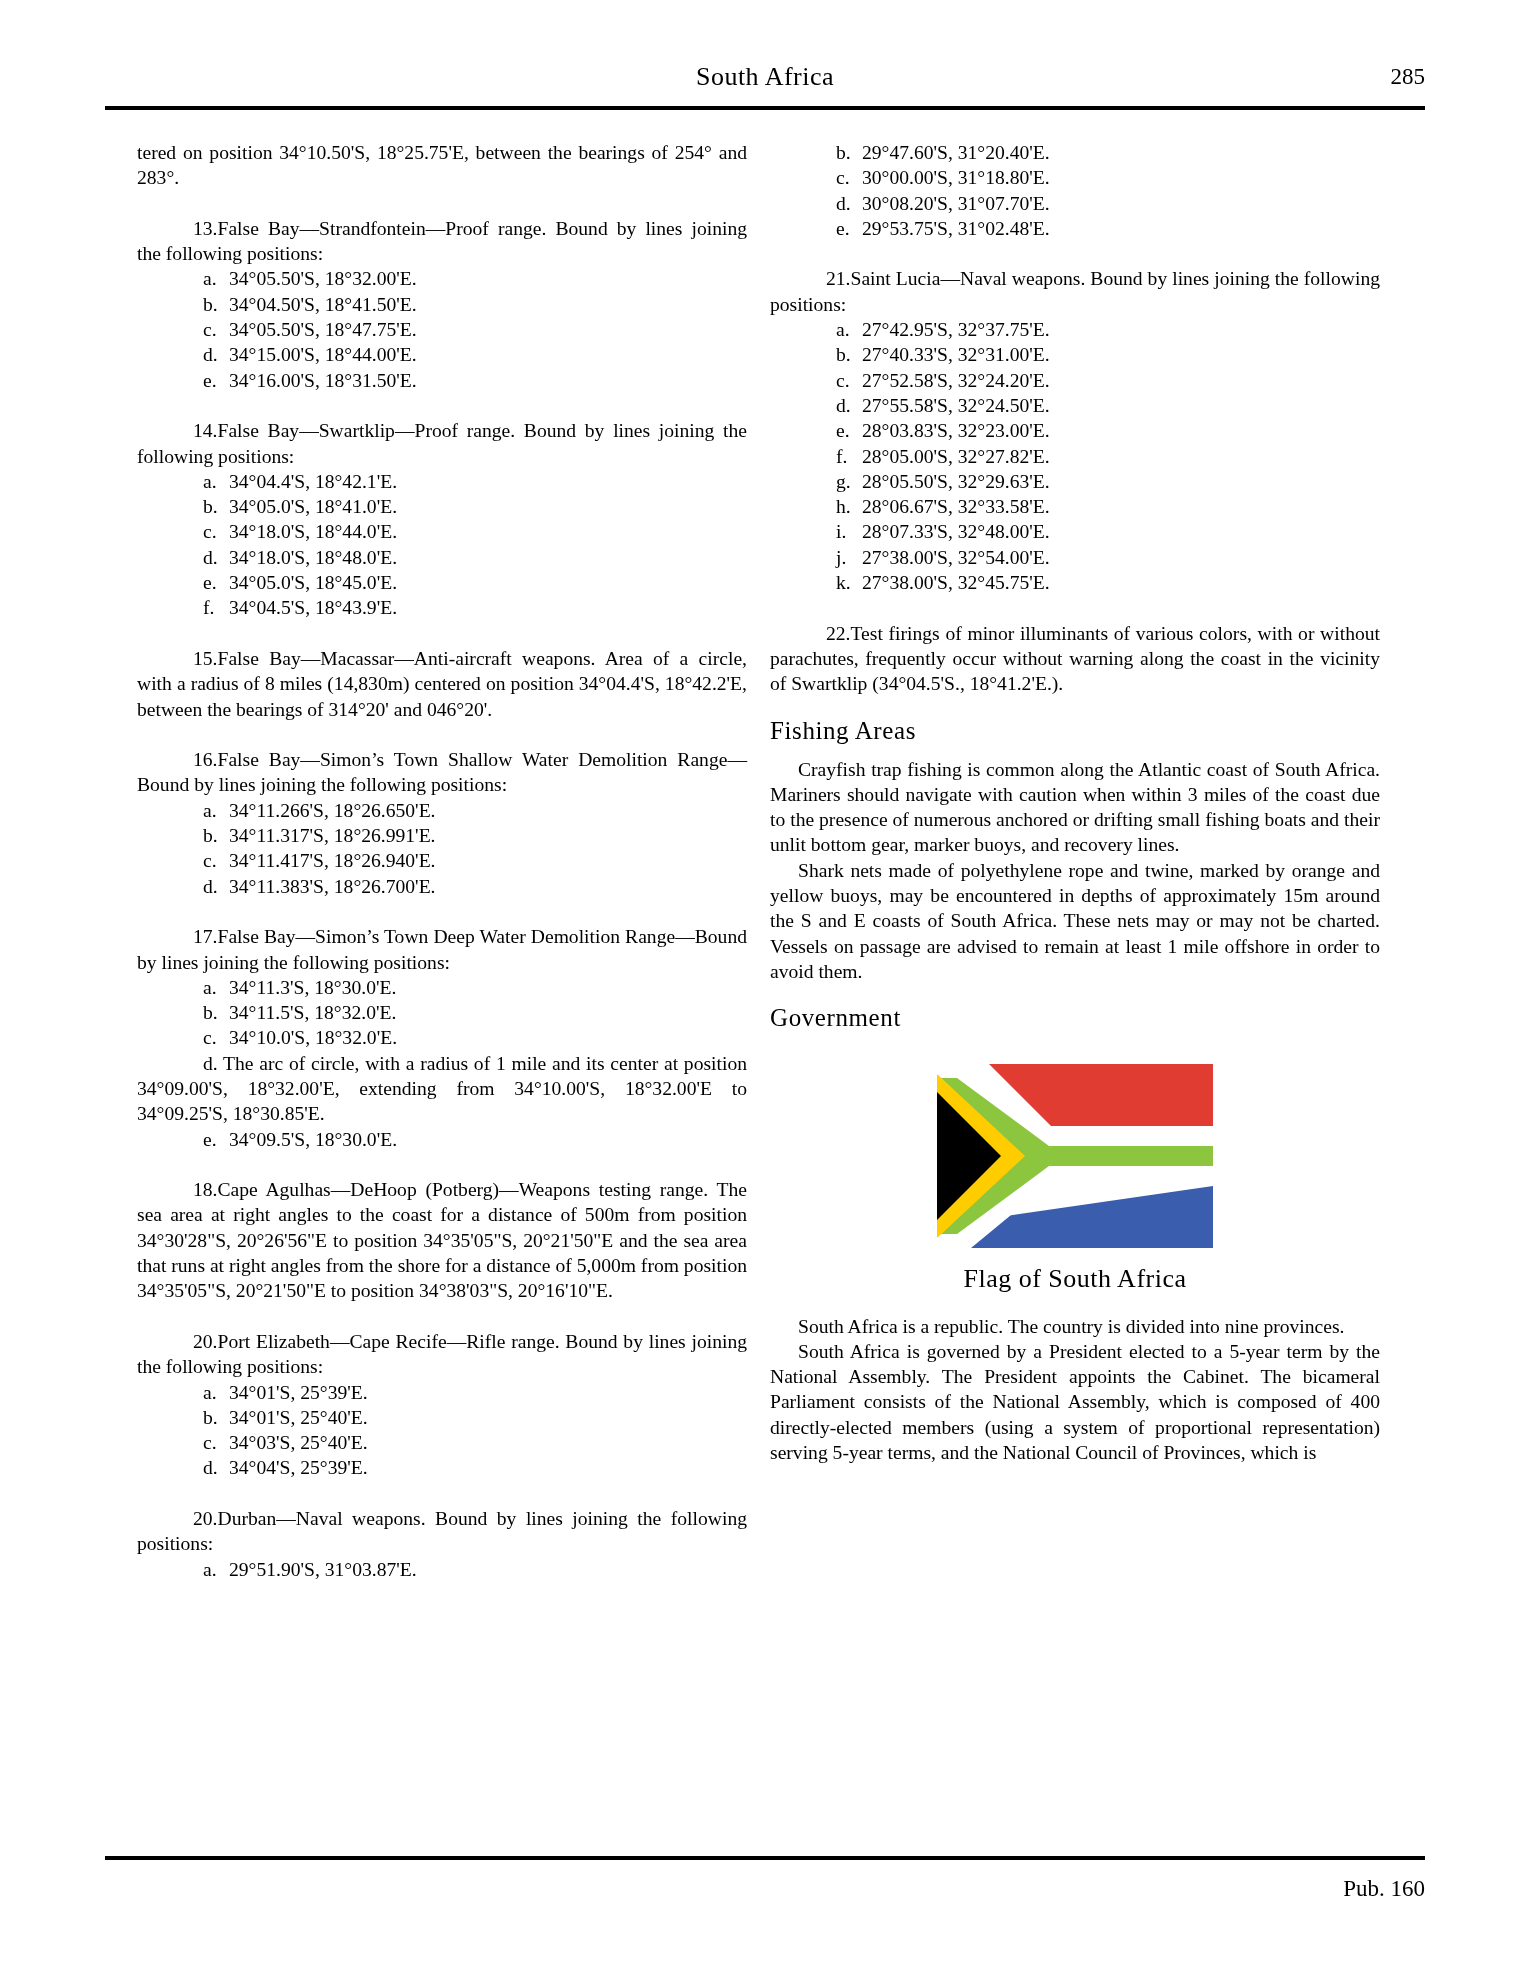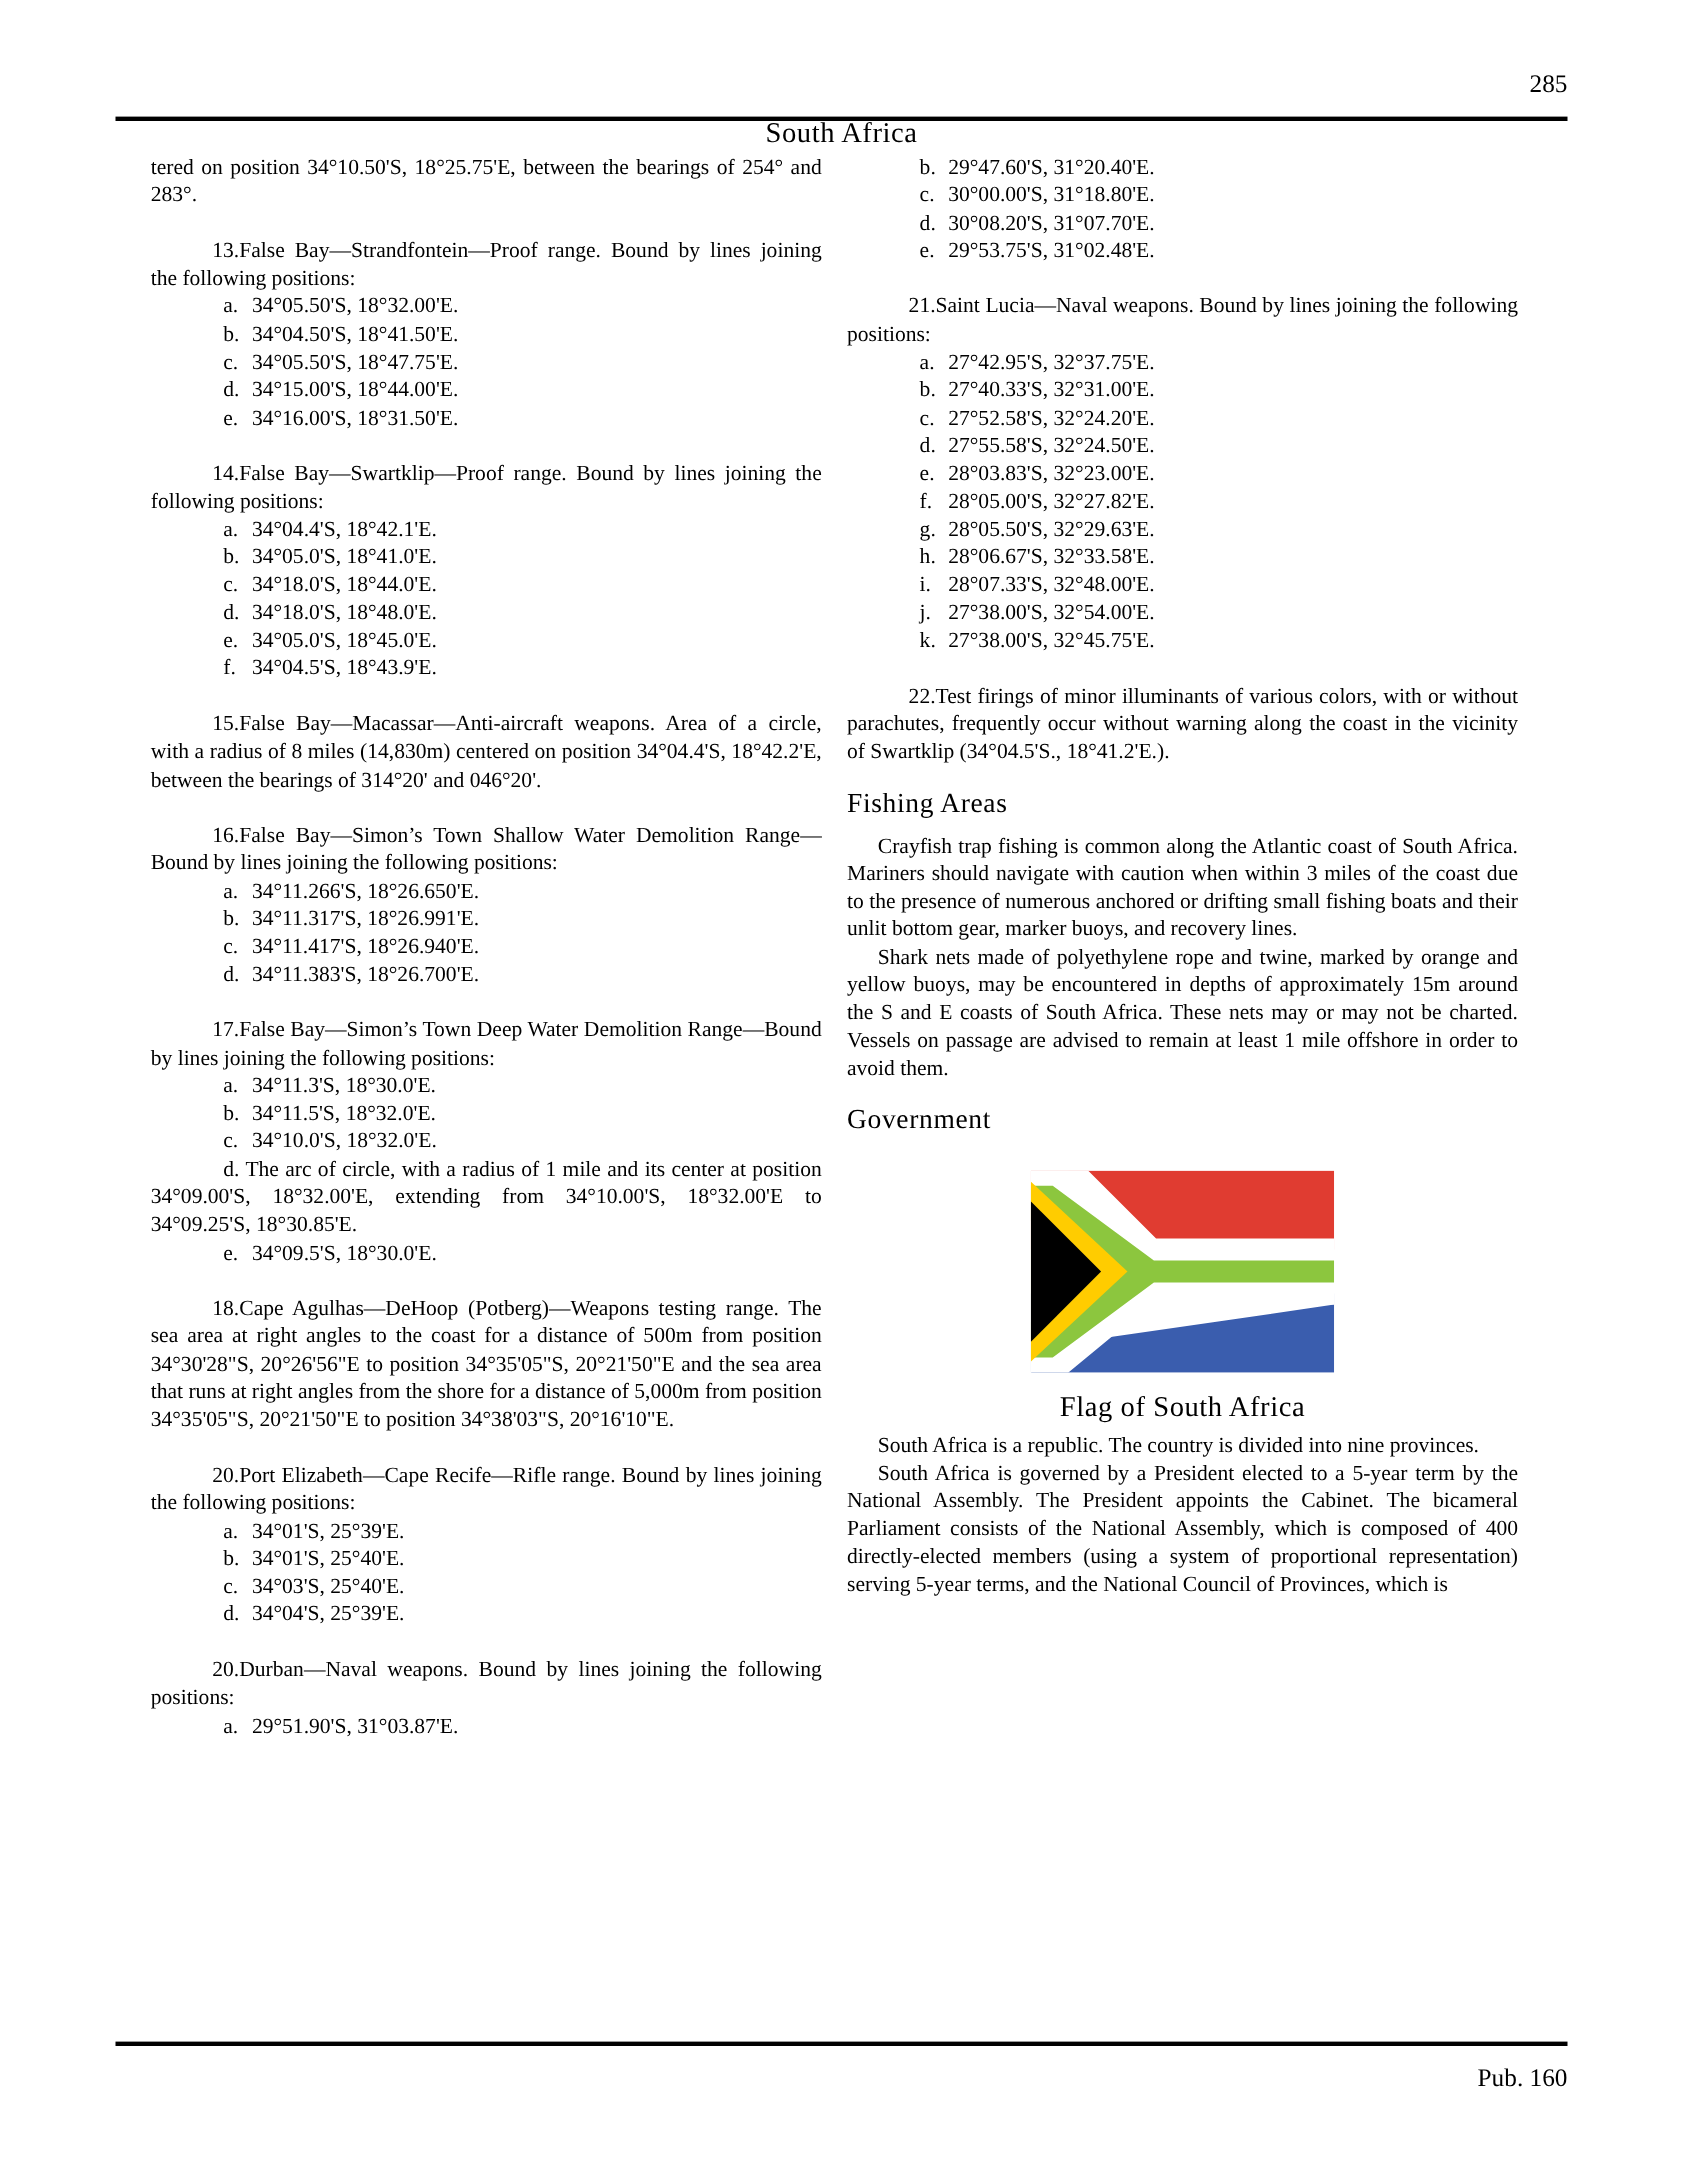--- a/index.html
+++ b/index.html
@@ -23,21 +23,20 @@
     width:1320px;
     height:40px;
   }
   .header-title {
     position:absolute;
     left:0; right:0;
     text-align:center;
     font-size:26px;
     letter-spacing:0.5px;
     font-family:"Liberation Serif","DejaVu Serif",serif;
-    margin-top:44px;
   }
   .header-pageno {
     position:absolute;
     right:0; top:2px;
     font-size:23px;
   }
   .rule-top {
     position:absolute;
     left:105px; top:106px;
     width:1320px; height:4px;
@@ -255,21 +254,21 @@
           <polygon points="0,10 0,174 88,92" fill="#ffcc00"></polygon>
 
           <polygon points="0,28 0,156 64,92" fill="#000000"></polygon>
 
           <polygon points="0,4 0,10 92,92 0,174 0,180 100,92" fill="#ffffff" opacity="0"></polygon>
         </svg>
       </div>
       <div class="figcaption">Flag of South Africa</div>
     </div>
 
-    <p class="para" style="margin-top:10px;">South Africa is a republic. The country is divided into nine provinces.</p>
+    <p class="para" style="margin-top:22px;">South Africa is a republic. The country is divided into nine provinces.</p>
     <p class="para">South Africa is governed by a President elected to a 5-year term  by  the  National  Assembly.  The  President  appoints  the Cabinet.  The  bicameral  Parliament  consists  of  the  National Assembly, which is composed of 400 directly-elected members (using  a  system  of  proportional  representation)  serving  5-year terms,  and  the  National  Council  of  Provinces,  which  is</p>
 
   </div>
 
   <div class="rule-bottom"></div>
   <div class="footer">Pub. 160</div>
 
 </div>
 
 </body></html>

